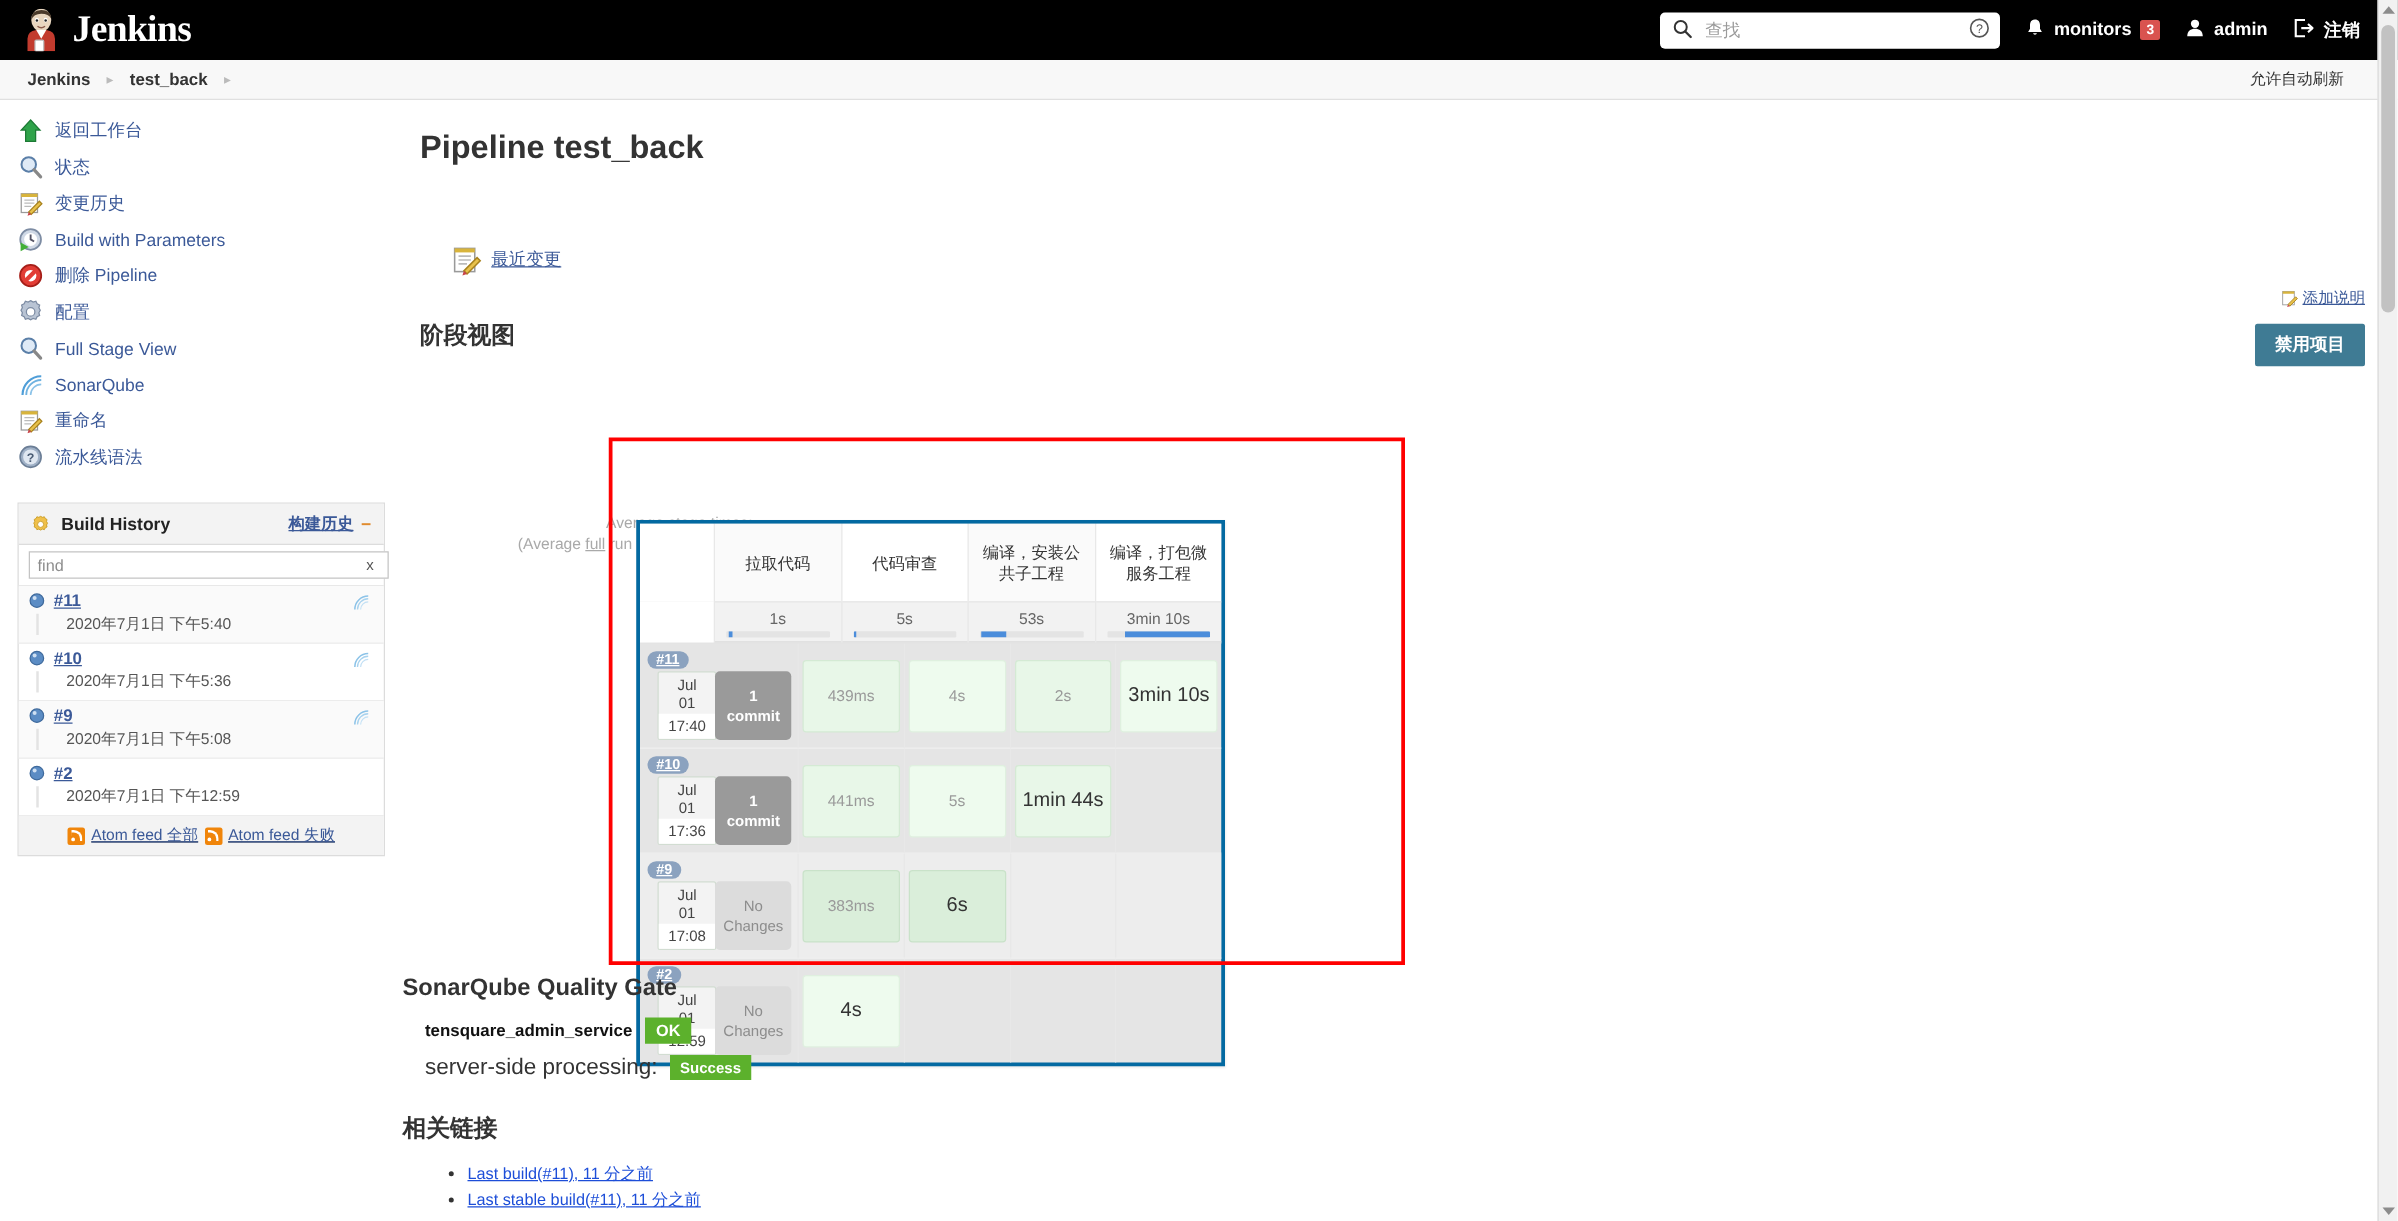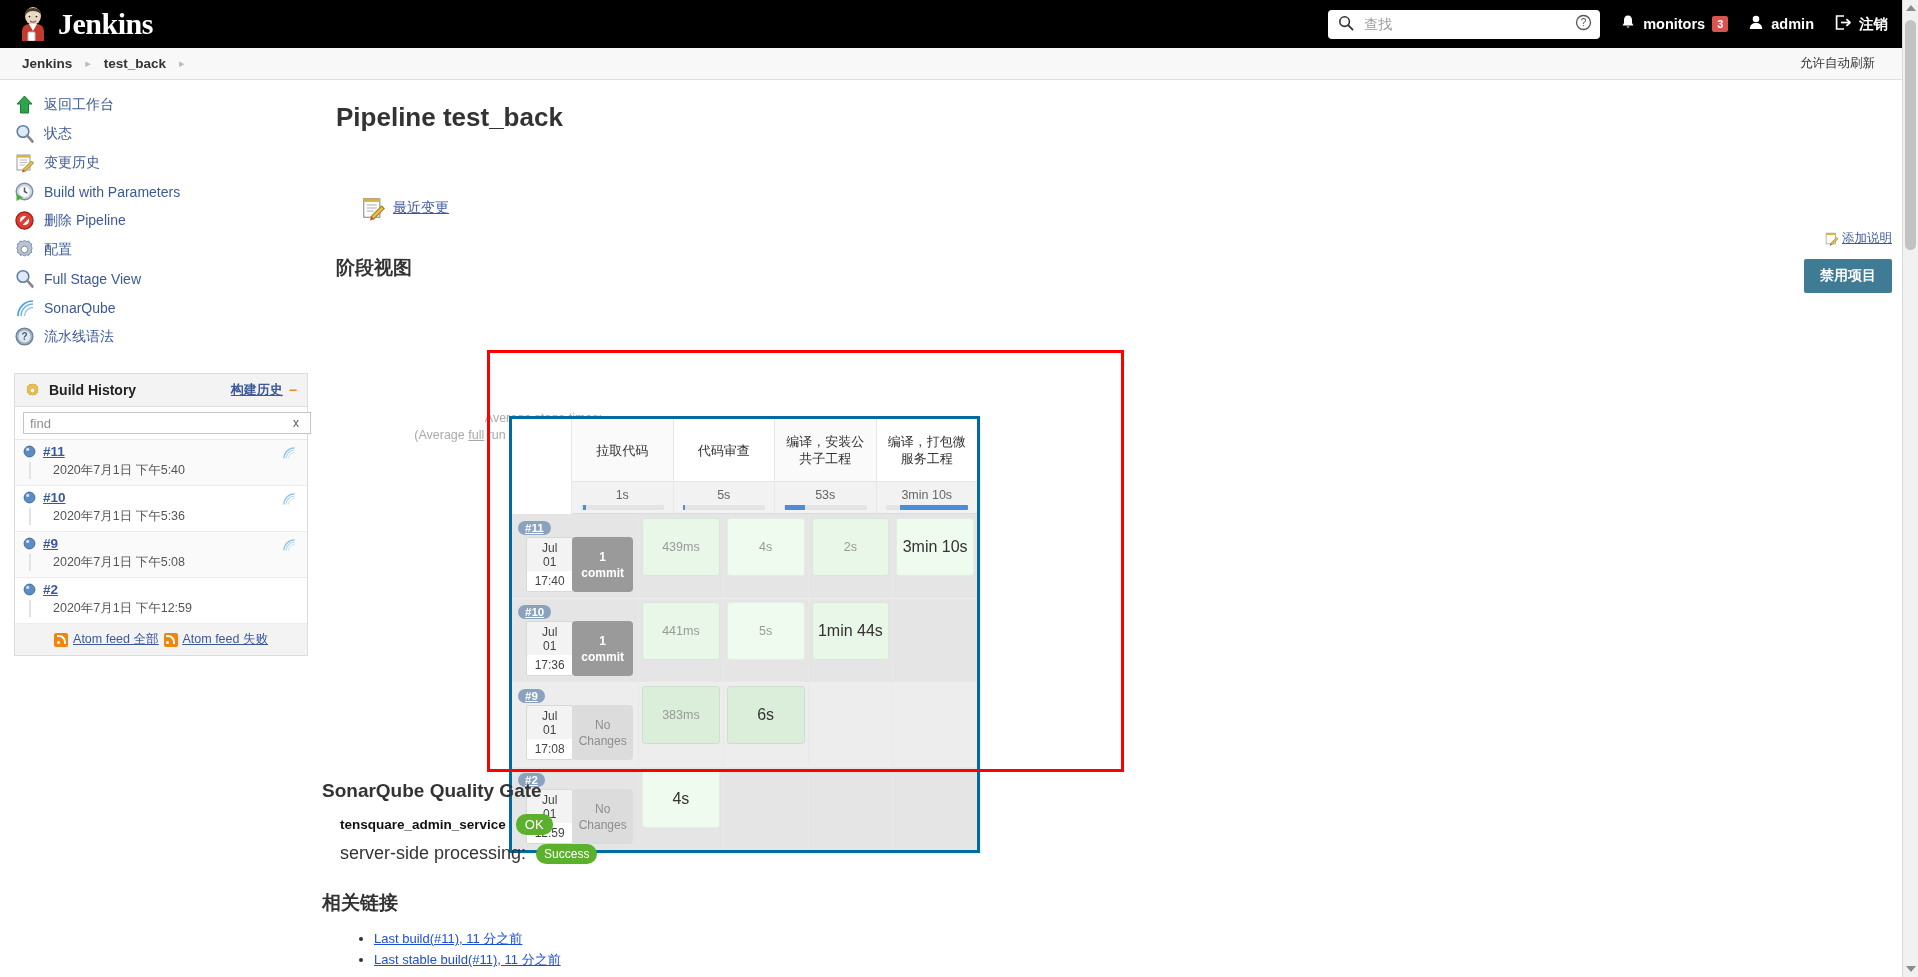--- a/index.html
+++ b/index.html
@@ -297,21 +297,21 @@
     margin-left: -1px;
     line-height: 16px;
     cursor: pointer;
   }
   .sv-commit.nochg {
     background: #dcdcdc; color: #8d8d8d; font-weight: normal;
   }
 
   .sv-stagecell {
     padding: 3px;
-    display: flex; align-items: flex-start;
+    display: flex; align-items: center;
   }
   .sv-chip {
     flex: 1;
     background: #e8f7e8;
     border: 1px solid #d4ead4;
     border-radius: 3px;
     display: flex; align-items: center; justify-content: center;
     color: #9a9a9a;
     font-size: 12.5px;
     min-height: 58px;
@@ -333,22 +333,22 @@
   }
 
   
   .sonar-wrap { position: absolute; left: 0; top: 700px; width: 900px; }
   .h2b { font-size: 19px; font-weight: bold; color: #333; margin: 0 0 12px 0; }
   .sonar-line { display: flex; align-items: center; gap: 10px; padding-left: 18px; margin-bottom: 8px; }
   .sonar-proj { font-size: 13.5px; font-weight: bold; color: #111; }
   .sonar-label { font-size: 18px; color: #333; }
   .tag-green {
     background: #5cb12c; color: #fff;
-    font-size: 13px; font-weight: normal;
-    padding: 3px 9px; border-radius: 10px;
+    font-size: 13px; font-weight: bold;
+    padding: 3px 9px; border-radius: 0;
   }
   .tag-green.sm { font-size: 12px; padding: 3px 8px; }
   .links-ul { margin: 14px 0 0 0; padding-left: 52px; }
   .links-ul li { margin-bottom: 3px; }
   .links-ul a {
     font-size: 13px; color: #1d4ed8;
     text-decoration: underline; cursor: pointer;
   }
 
   
@@ -555,20 +555,34 @@
       <span class="ico">
         <svg width="21" height="21" viewBox="0 0 21 21">
           <path d="M4 19 A15 15 0 0 1 19 4" stroke="#4f9ed8" stroke-width="1.7" fill="none"></path>
           <path d="M7 19 A12 12 0 0 1 19 7" stroke="#6fb2e0" stroke-width="1.5" fill="none"></path>
           <path d="M10.5 19 A8.5 8.5 0 0 1 19 10.5" stroke="#8cc3e8" stroke-width="1.3" fill="none"></path>
         </svg>
       </span>
       <span class="lbl">SonarQube</span>
     </div>
 
+    <div class="side-link">
+      <span class="ico">
+        <svg width="21" height="21" viewBox="0 0 21 21">
+          <rect x="3" y="3" width="13" height="15" fill="#fff" stroke="#9a9a9a"></rect>
+          <rect x="3" y="3" width="13" height="2.6" fill="#d8b43c"></rect>
+          <line x1="5.5" y1="8" x2="13.5" y2="8" stroke="#bbb"></line>
+          <line x1="5.5" y1="10.5" x2="13.5" y2="10.5" stroke="#bbb"></line>
+          <line x1="5.5" y1="13" x2="11" y2="13" stroke="#bbb"></line>
+          <path d="M9 17.5 L17.5 9 L19.5 11 L11 19.5 Z" fill="#e8c14a" stroke="#a8821e"></path>
+          <path d="M9 17.5 L11 19.5 L8 20.5 Z" fill="#c9444a"></path>
+        </svg>
+      </span>
+      <span class="lbl">重命名</span>
+    </div>
 
     <div class="side-link">
       <span class="ico">
         <svg width="21" height="21" viewBox="0 0 21 21">
           <circle cx="10.5" cy="10.5" r="8.4" fill="#9fb0c6" stroke="#6b7e96" stroke-width="1.3"></circle>
           <circle cx="10.5" cy="10.5" r="6" fill="#dfe7f1"></circle>
           <text x="10.5" y="14.4" font-size="10" font-weight="bold" text-anchor="middle" fill="#4a5c74" font-family="Liberation Sans, sans-serif">?</text>
         </svg>
       </span>
       <span class="lbl">流水线语法</span>

